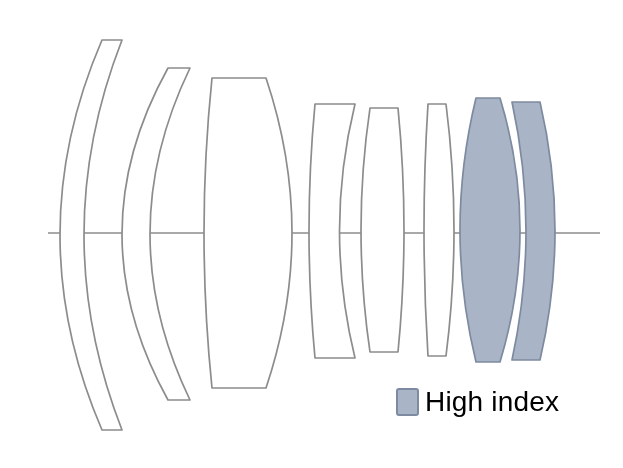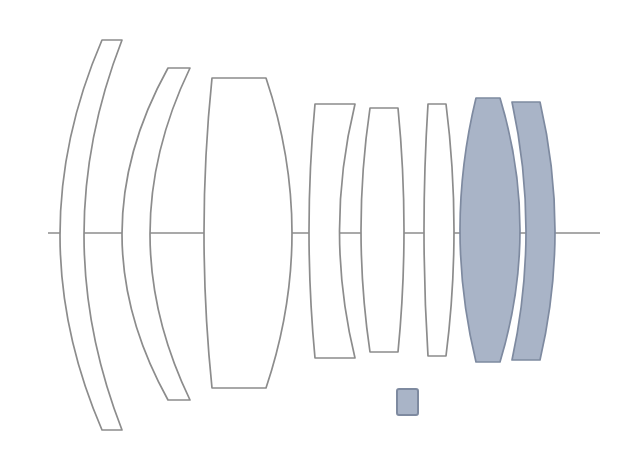--- a/index.html
+++ b/index.html
@@ -76,15 +76,16 @@
         <path d="M 315 104 L 355 104 Q 324 231 355 358 L 315 358 Q 303 231 315 104 Z" class="lens"></path>
         <path d="M 370 108 L 398 108 Q 410 230 398 352 L 370 352 Q 352 230 370 108 Z" class="lens"></path>
         <path d="M 428 104 L 446 104 Q 462 230 446 356 L 428 356 Q 420 230 428 104 Z" class="lens"></path>
         <path d="M 476 98 L 500 98 Q 540 230 500 362 L 476 362 Q 444 230 476 98 Z" class="lens high"></path>
         <path d="M 512 102 L 540 102 Q 570 231 540 360 L 512 360 Q 540 231 512 102 Z" class="lens high"></path>
       </g>
   </svg>
 
   <div class="legend">
     <span class="legend-swatch"></span>
+    <span class="legend-label">High index</span>
   </div>
 
 </div>
 
 </body></html>

